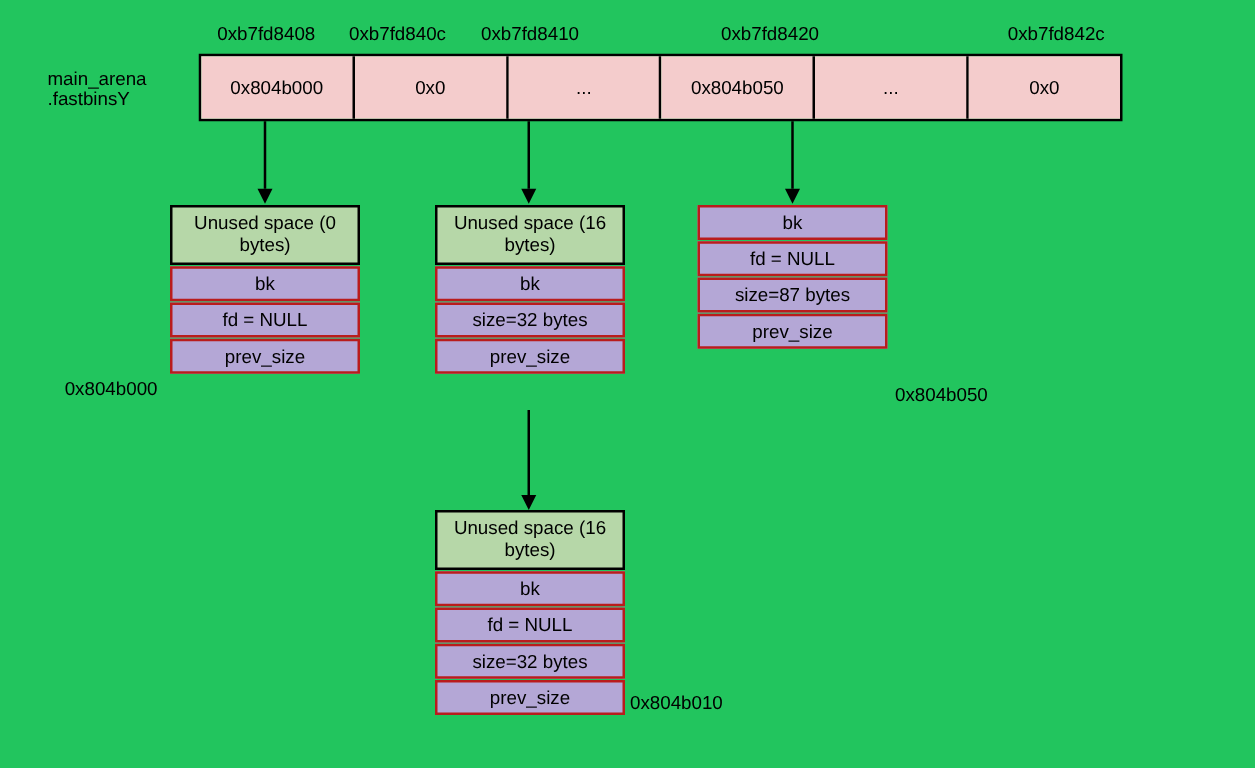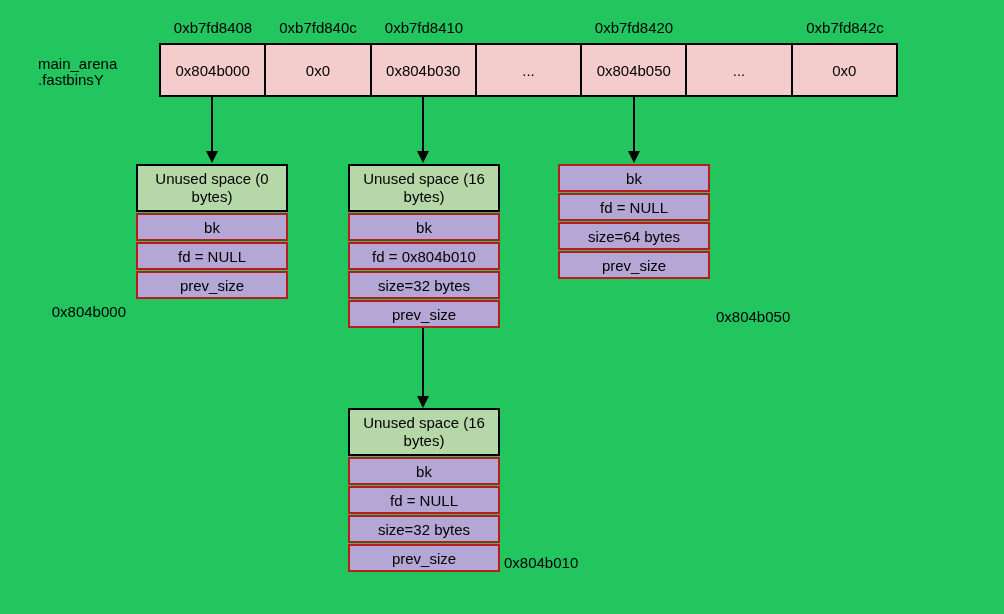--- a/index.html
+++ b/index.html
@@ -116,30 +116,29 @@
   }
 </style>
 </head>
 <body>
 
 <div id="canvas">
 
   <div class="addr-label" style="left:153px">0xb7fd8408</div>
   <div class="addr-label" style="left:258px">0xb7fd840c</div>
   <div class="addr-label" style="left:364px">0xb7fd8410</div>
-  <div class="addr-label" style="left:574px">0xb7fd8420</div>
+  <div class="addr-label" style="left:556px">0xb7fd8420</div>
   <div class="addr-label" style="left:785px">0xb7fd842c</div>
 
   <div class="arena-label">main_arena
 .fastbinsY</div>
 
   <div class="fastbins-row">
     <div class="fastbin-cell">0x804b000</div>
     <div class="fastbin-cell">0x0</div>
-    <div class="fastbin-cell">0x804b030</div>
     <div class="fastbin-cell">...</div>
     <div class="fastbin-cell">0x804b050</div>
     <div class="fastbin-cell">...</div>
     <div class="fastbin-cell">0x0</div>
   </div>
 
   <div>
     <div class="arrow-line" style="left:211px; top:97px; height:54px"></div>
     <div class="arrow-head" style="left:206px; top:151px"></div>
   </div>
@@ -160,29 +159,28 @@
   <div class="chunk" style="left:136px; top:164px">
     <div class="chunk-header">Unused space (0 bytes)</div>
     <div class="chunk-row">bk</div>
     <div class="chunk-row">fd = NULL</div>
     <div class="chunk-row">prev_size</div>
   </div>
 
   <div class="chunk" style="left:348px; top:164px">
     <div class="chunk-header">Unused space (16 bytes)</div>
     <div class="chunk-row">bk</div>
-    <div class="chunk-row">fd = 0x804b010</div>
     <div class="chunk-row">size=32 bytes</div>
     <div class="chunk-row">prev_size</div>
   </div>
 
   <div class="chunk" style="left:558px; top:164px">
     <div class="chunk-row">bk</div>
     <div class="chunk-row">fd = NULL</div>
-    <div class="chunk-row">size=64 bytes</div>
+    <div class="chunk-row">size=87 bytes</div>
     <div class="chunk-row">prev_size</div>
   </div>
 
   <div class="chunk" style="left:348px; top:408px">
     <div class="chunk-header">Unused space (16 bytes)</div>
     <div class="chunk-row">bk</div>
     <div class="chunk-row">fd = NULL</div>
     <div class="chunk-row">size=32 bytes</div>
     <div class="chunk-row">prev_size</div>
   </div>

